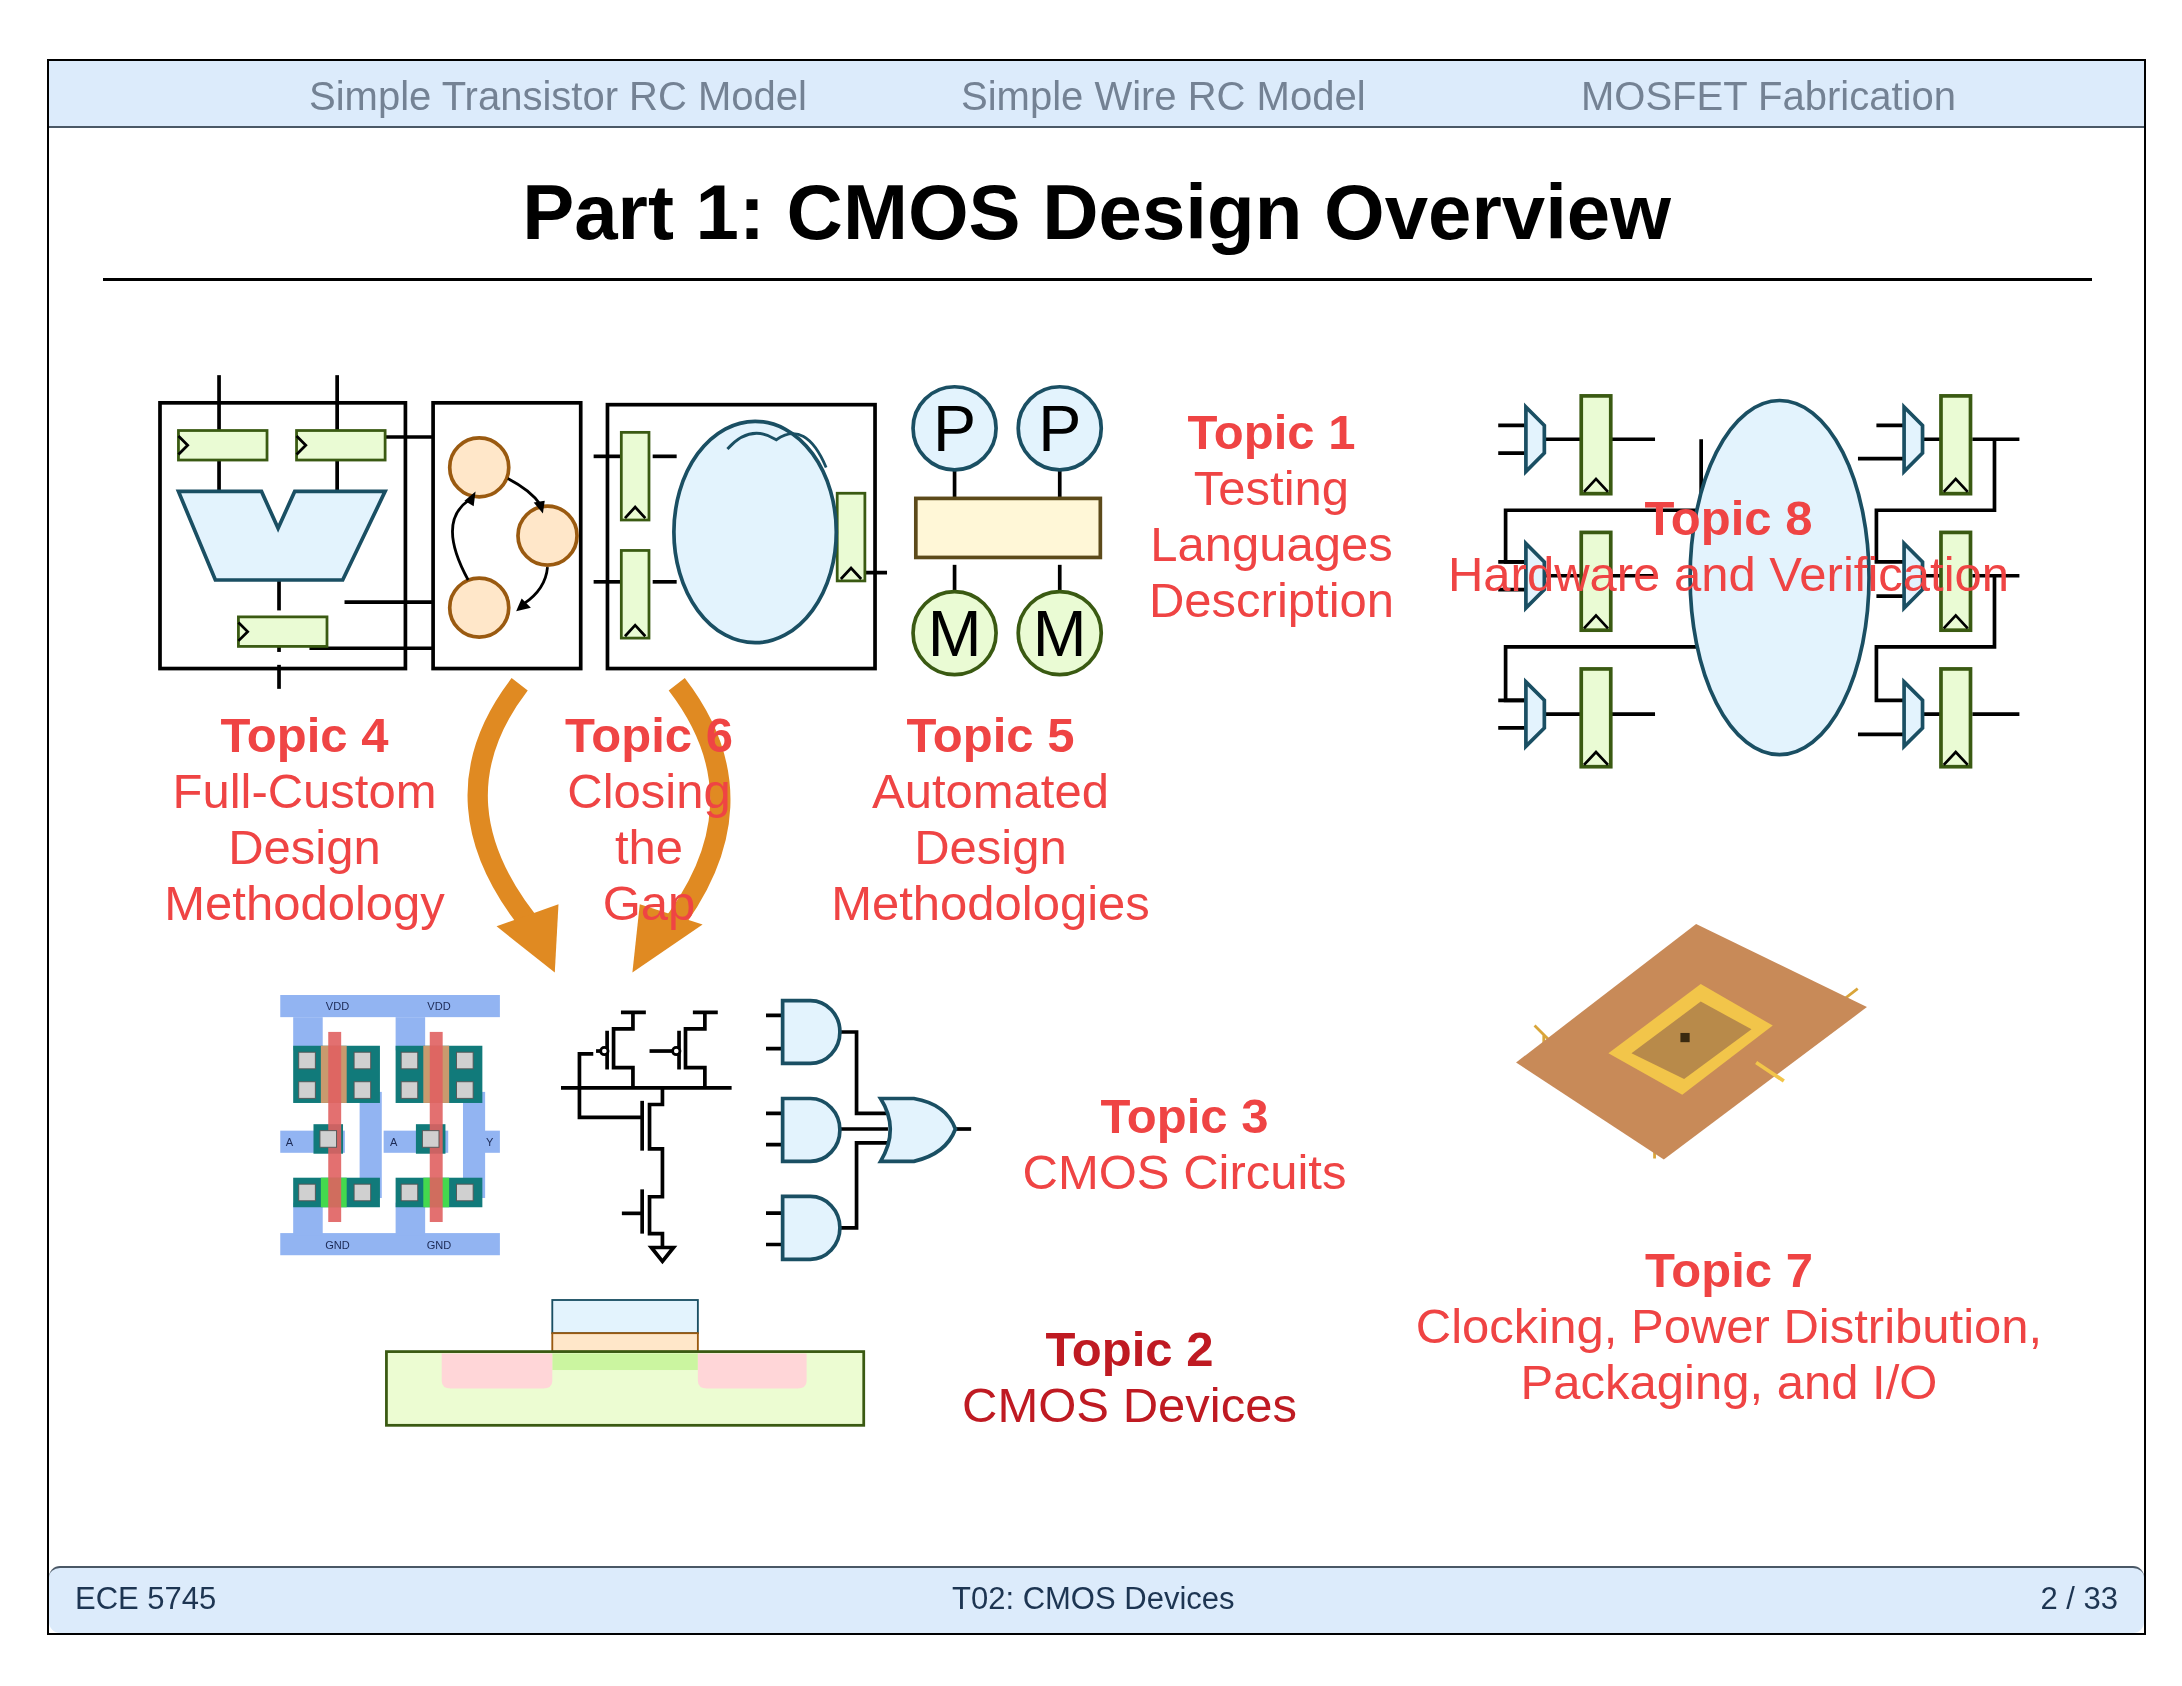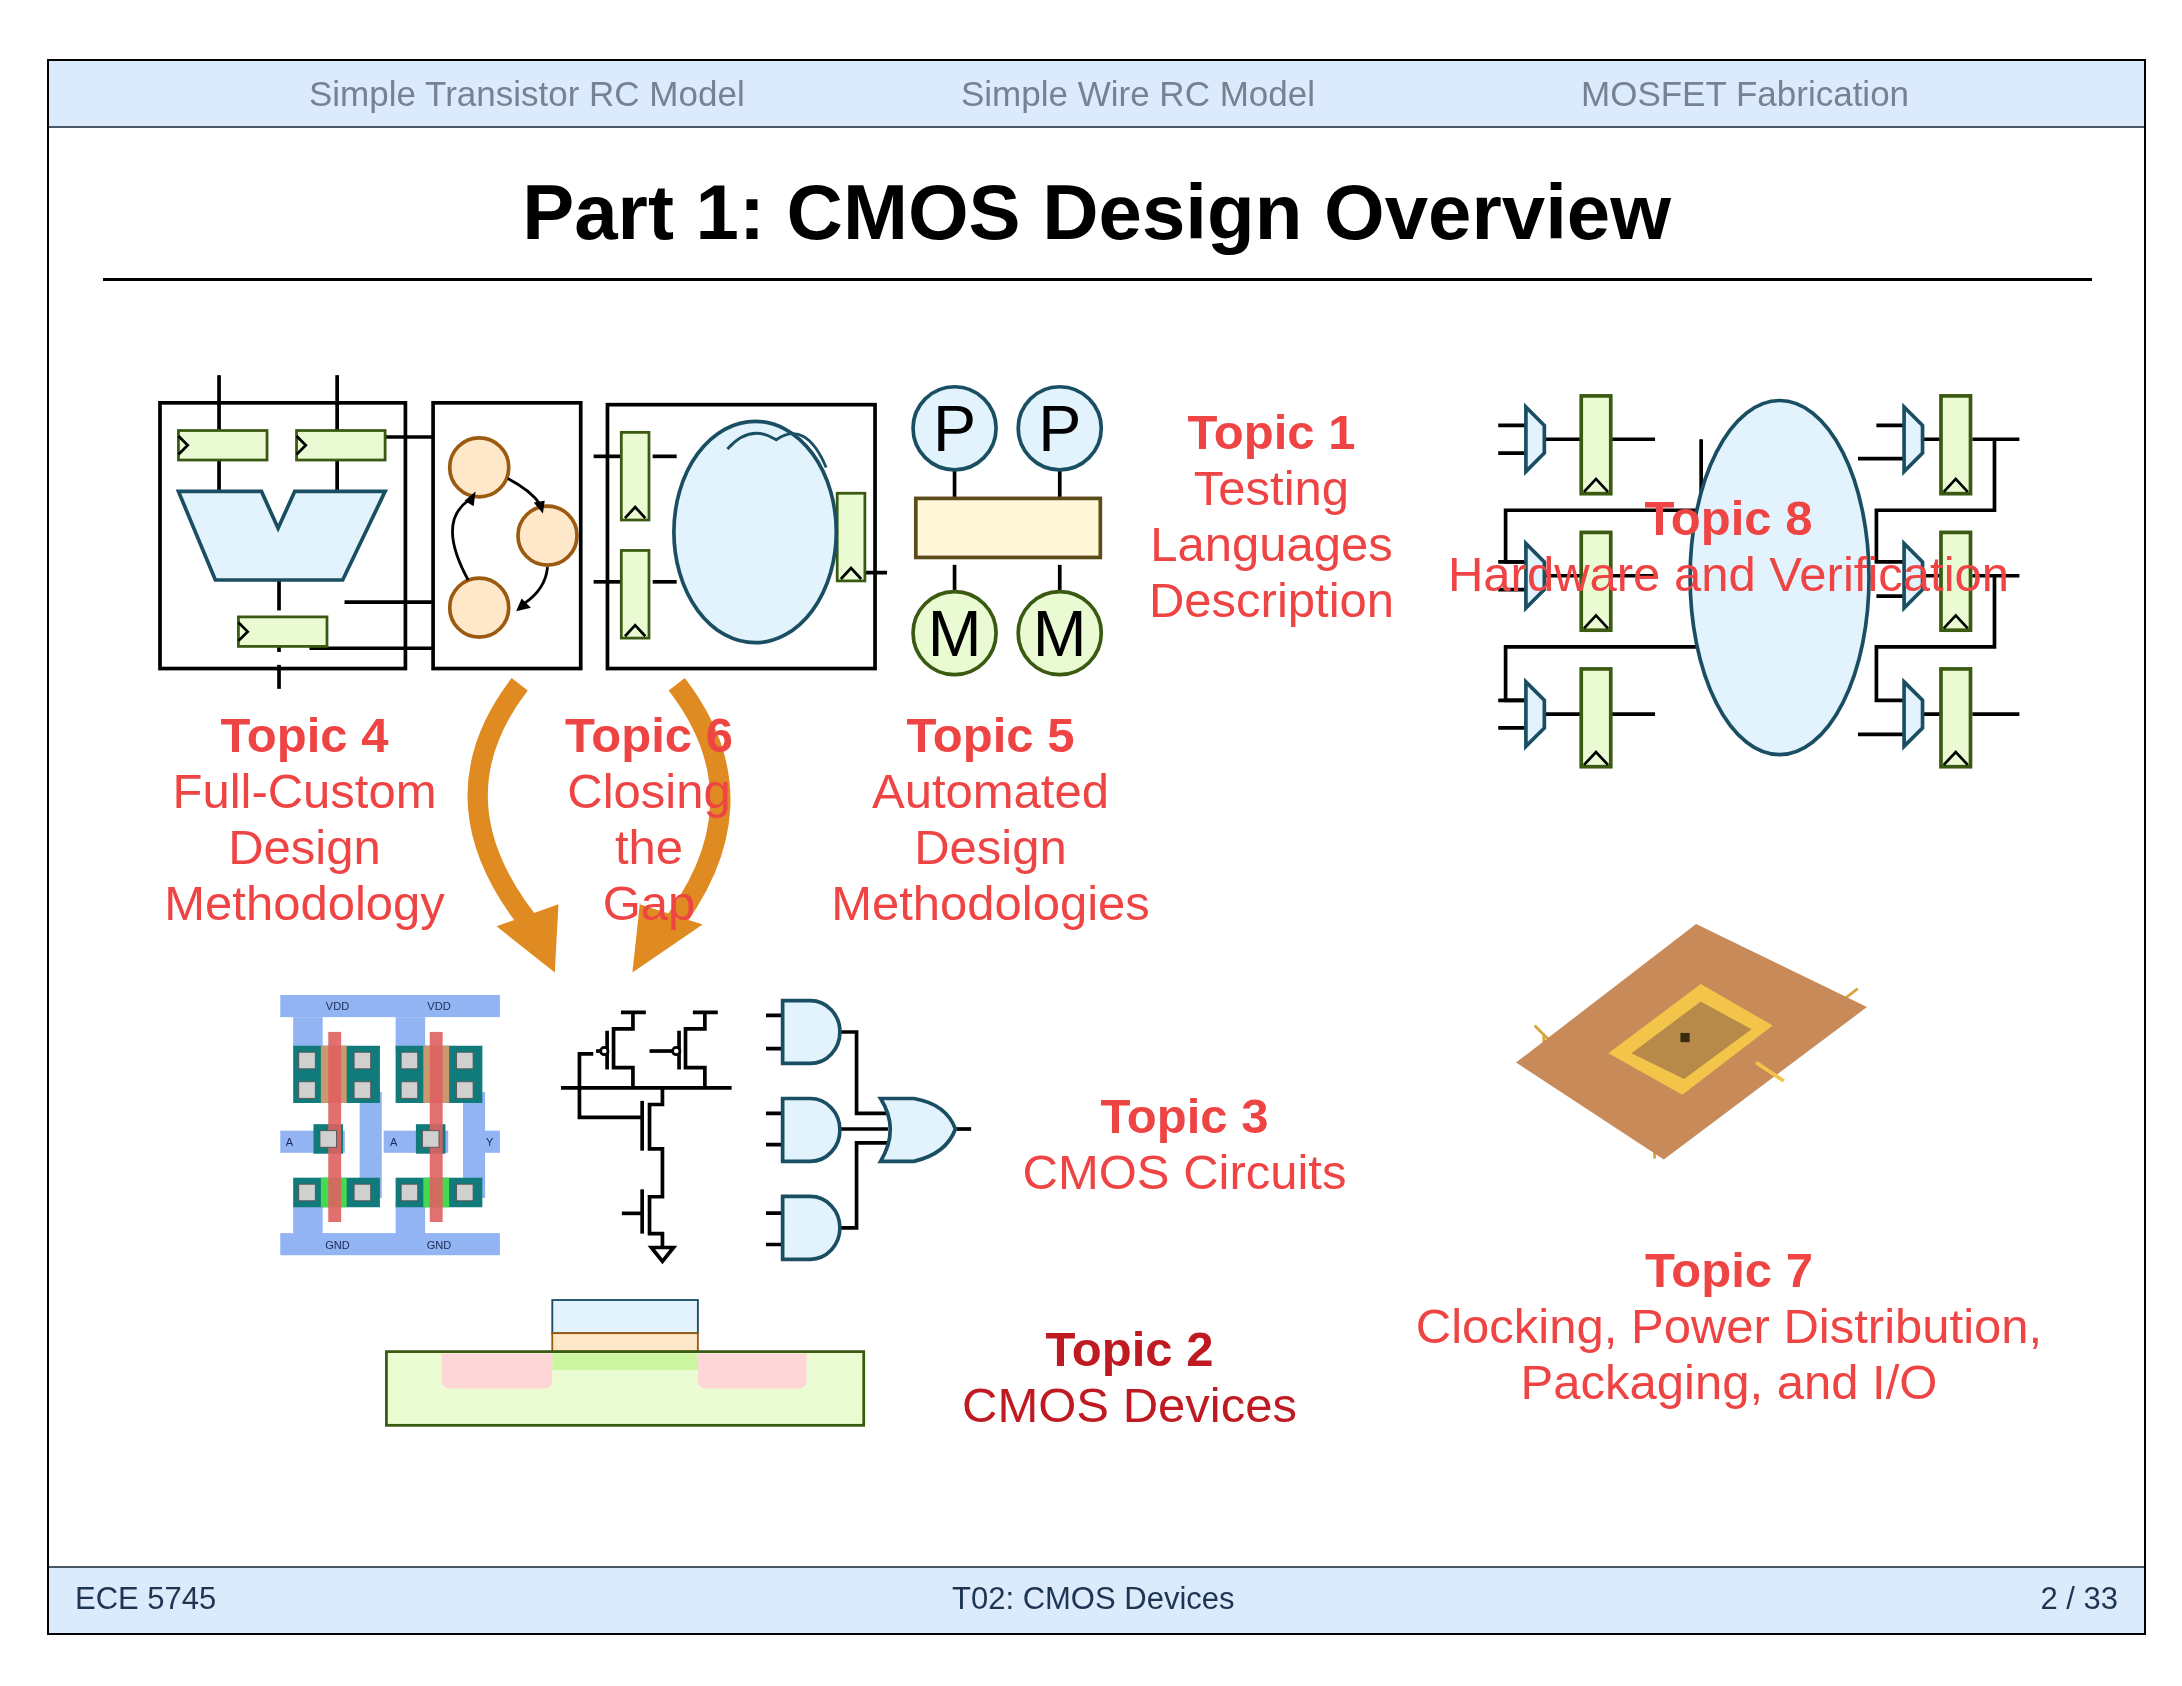--- a/index.html
+++ b/index.html
@@ -1,20 +1,20 @@
 <!DOCTYPE html>
 <html style="font-size:14.8px"><head>
 <meta charset="utf-8">
 <style>
   html,body{margin:0;padding:0;background:#fff;}
   body{width:2183px;height:1686px;position:relative;overflow:hidden;font-family:"Liberation Sans",sans-serif;}
   .frame{position:absolute;left:47px;top:59px;width:2095px;height:1572px;border:2.8px solid #000;box-sizing:content-box;}
   .hdr{position:absolute;left:0;top:0;width:100%;height:65px;background:#dcebfb;border-bottom:2.8px solid #4a5866;}
-  .hdr span{position:absolute;top:13px;font-size:35px;color:#748294;white-space:nowrap;}
-  .ftr{position:absolute;left:0;bottom:0;width:100%;height:65px;background:#dcebfb;border-top:2.8px solid #4a5866;}
+  .hdr span{position:absolute;top:13px;font-size:40px;color:#748294;white-space:nowrap;}
+  .ftr{position:absolute;left:0;bottom:0;width:100%;height:65px;background:#dcebfb;border-top:2.8px solid #4a5866;border-radius:11px;}
   .ftr span{position:absolute;top:13px;font-size:31px;color:#1d3552;white-space:nowrap;}
   .title{position:absolute;left:0;width:100%;top:106px;text-align:center;font-size:78px;font-weight:bold;color:#000;}
   .rule{position:absolute;left:54px;width:1989px;top:217px;height:2.8px;background:#000;}
   .topic{position:absolute;text-align:center;font-size:49px;line-height:56px;color:#ef4444;white-space:nowrap;}
   .topic b{display:block;font-weight:bold;}
   .topic span{display:block;}
   .red{color:#bf1a22;}
   svg{position:absolute;overflow:visible;}
 </style>
 </head>

